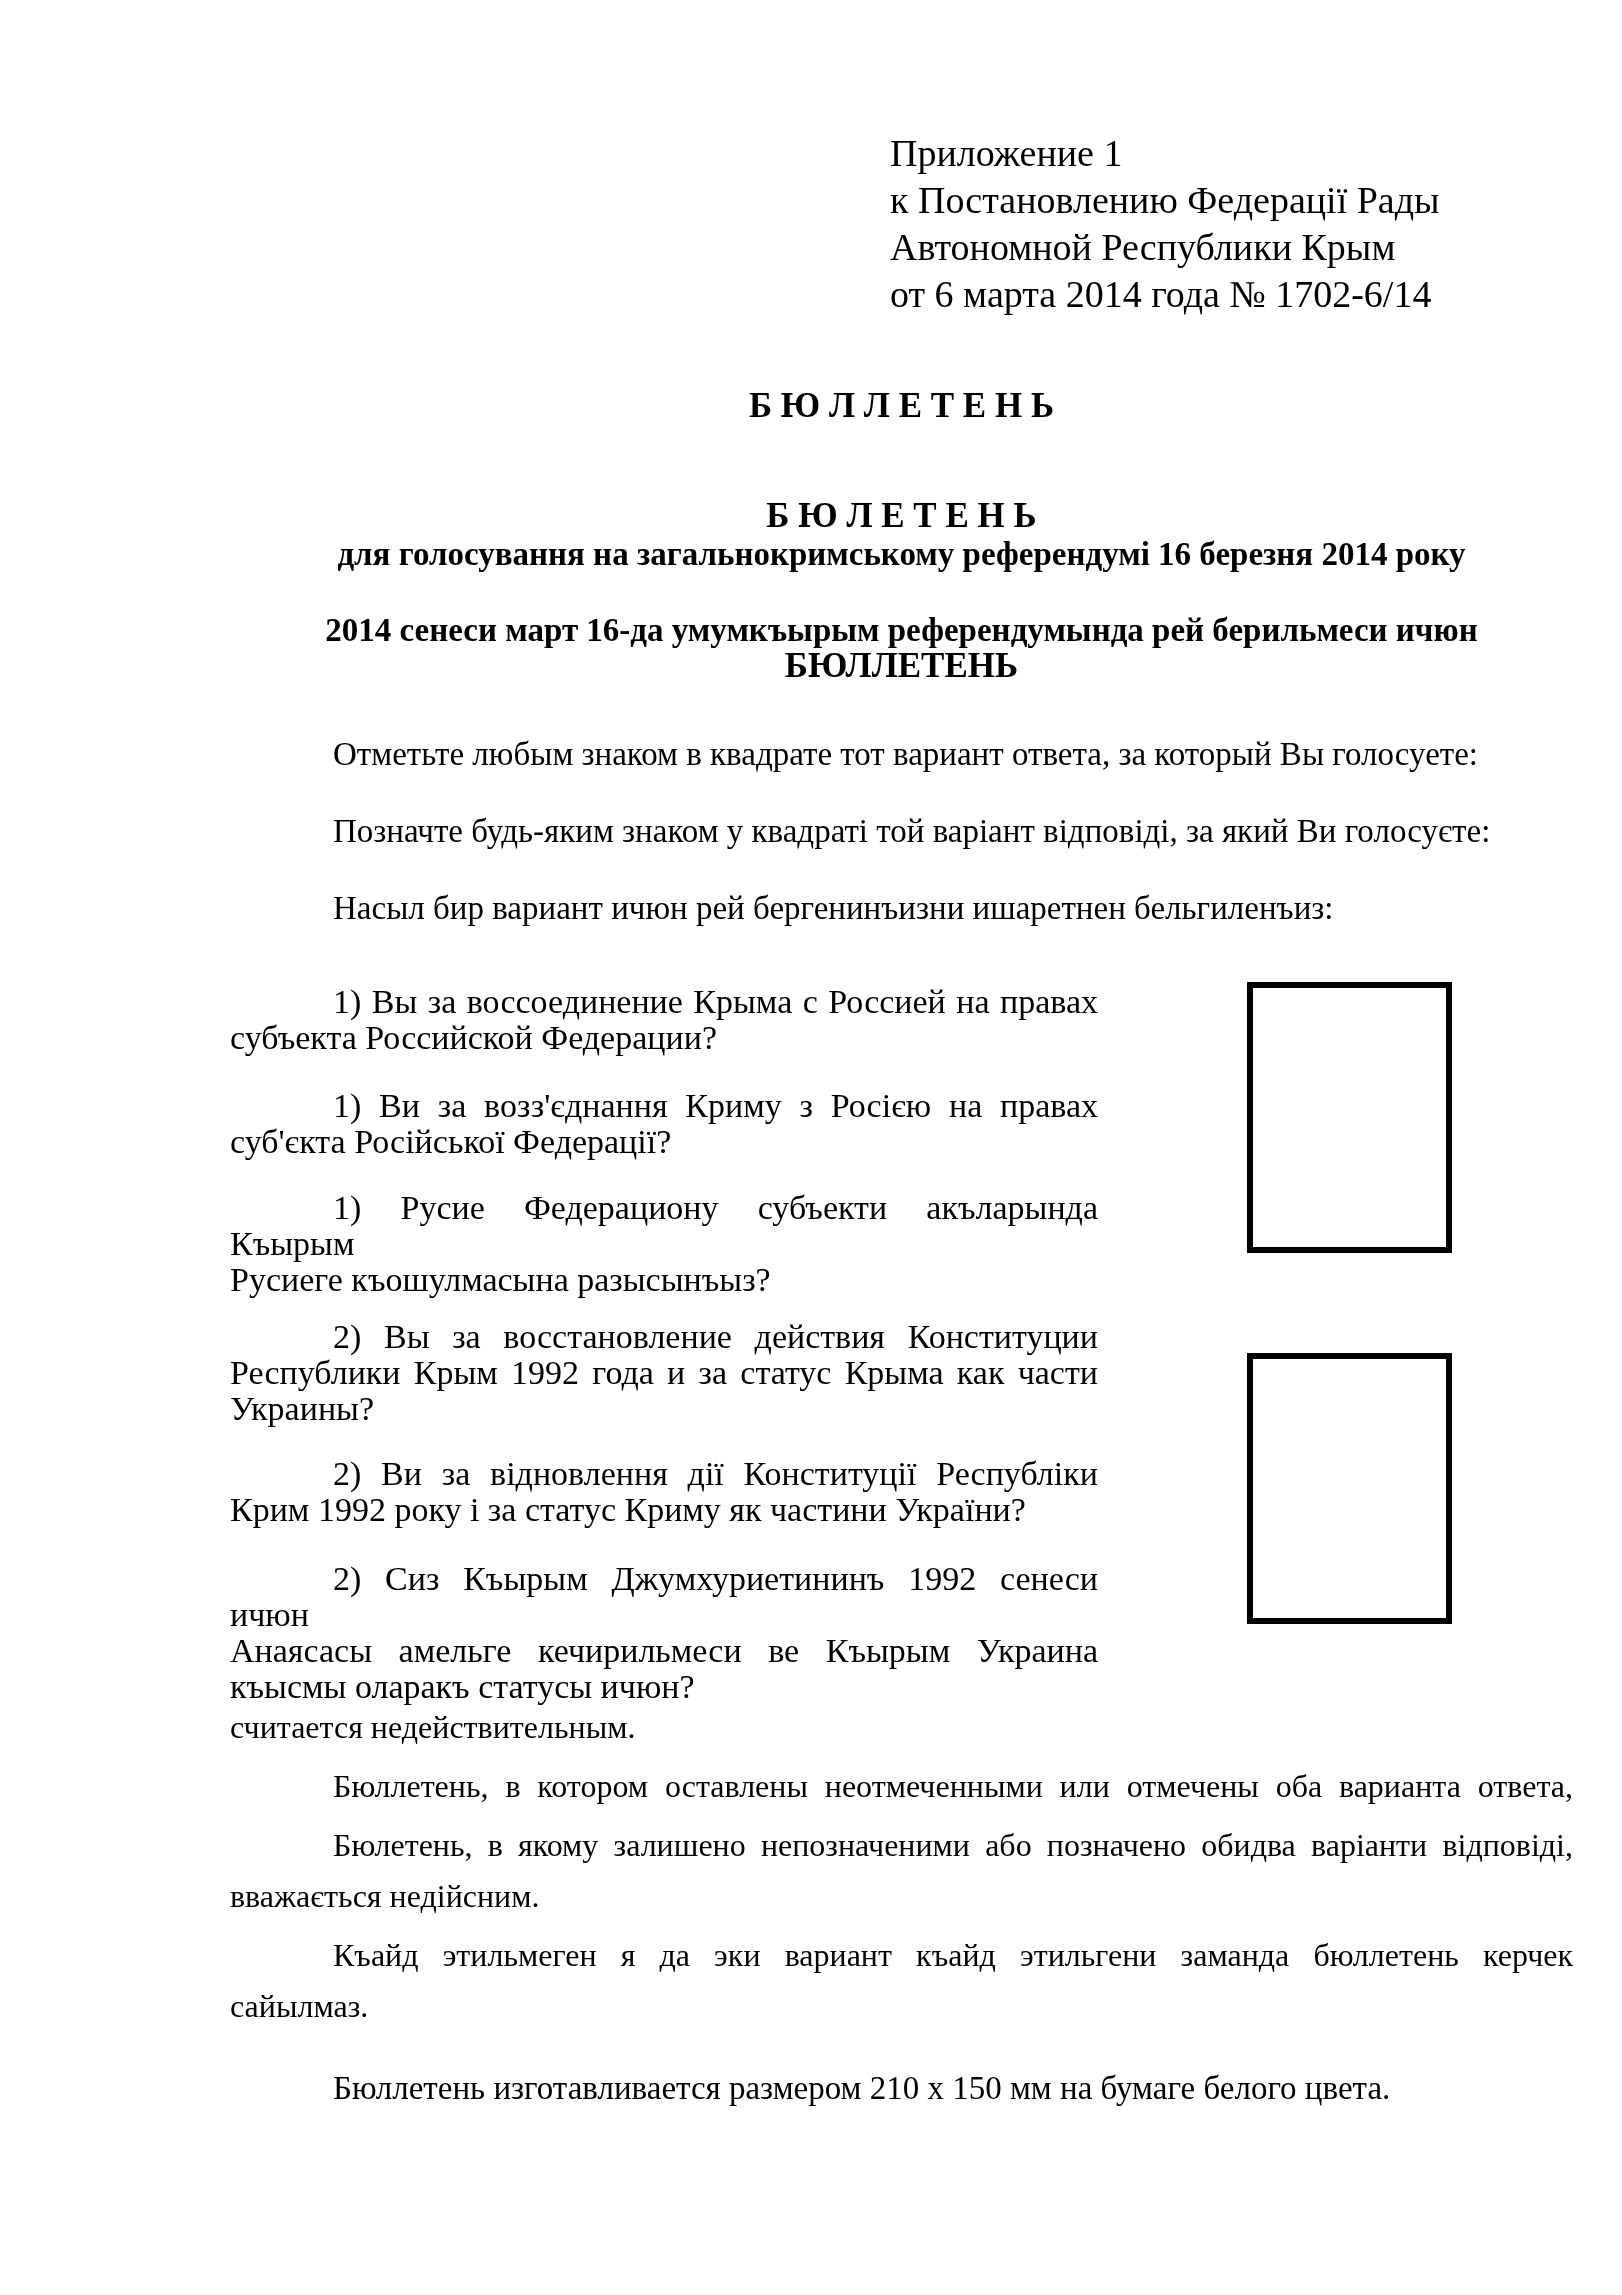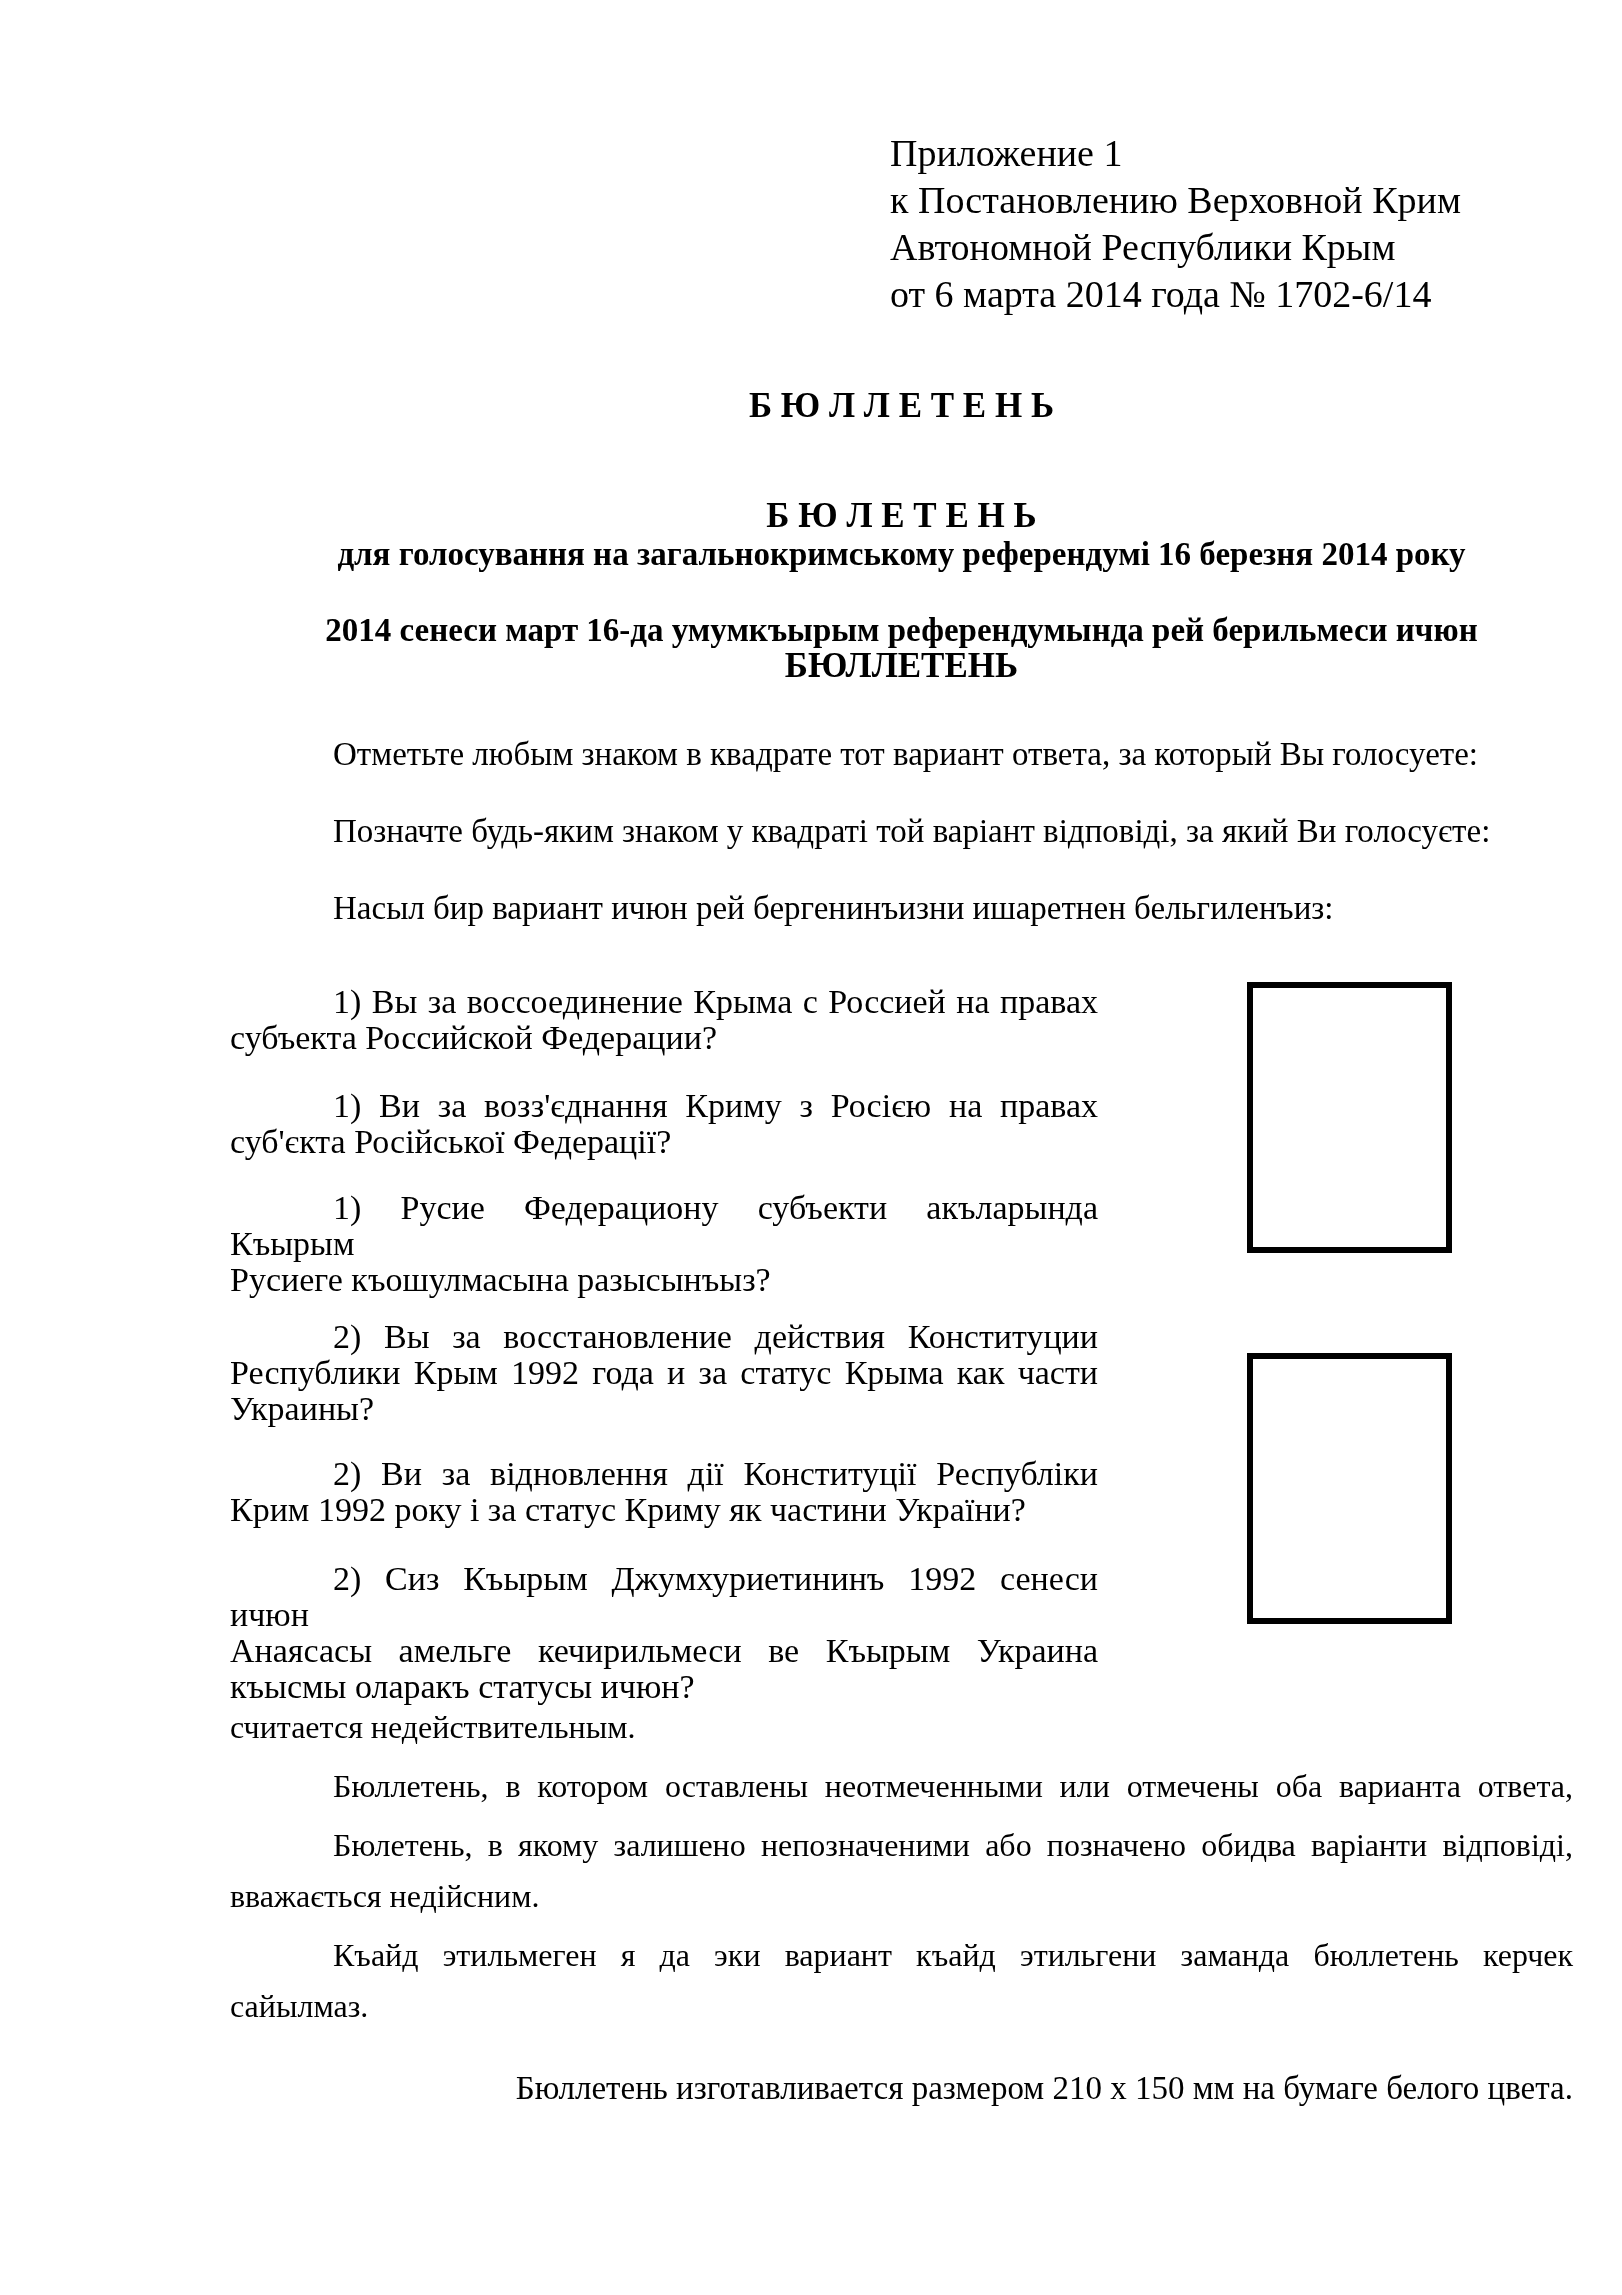--- a/index.html
+++ b/index.html
@@ -47,21 +47,20 @@
   
   .validity {
     left: 230px; width: 1343px;
     font-size: 32px; line-height: 51px;
   }
 
   .footer-note {
     left: 230px; width: 1343px;
     font-size: 33px; line-height: 38px;
     white-space: nowrap;
-    text-align: right;
   }
 
   .ln   { min-height: 1em; }
   .just { text-align: justify; text-align-last: justify; }
   .ind  { text-indent: 103px; margin-top: 8px; }
 
   
   .answer-box {
     position: absolute;
     left: 1247px;
@@ -73,21 +72,21 @@
   .answer-box.b1 { top: 982px; height: 259px; }
   .answer-box.b2 { top: 1353px; height: 259px; }
 </style>
 </head>
 <body>
 
 <div class="page">
 
   <div class="abs header-block">
       <div class="ln">Приложение 1</div>
-      <div class="ln">к Постановлению Верховной Крим</div>
+      <div class="ln">к Постановлению Федерації Рады</div>
       <div class="ln">Автономной Республики Крым</div>
       <div class="ln">от 6 марта 2014 года № 1702-6/14</div>
     </div>
 
   <div class="abs center-band h-title" style="top:387px">Б Ю Л Л Е Т Е Н Ь</div>
 
   <div class="abs center-band h-title" style="top:497px">Б Ю Л Е Т Е Н Ь</div>
   <div class="abs center-band h-sub" style="top:535px">для голосування на загальнокримському референдумі 16 березня 2014 року</div>
 
   <div class="abs center-band h-sub" style="top:611px">2014 сенеси март 16-да умумкъырым референдумында рей берильмеси ичюн</div>

